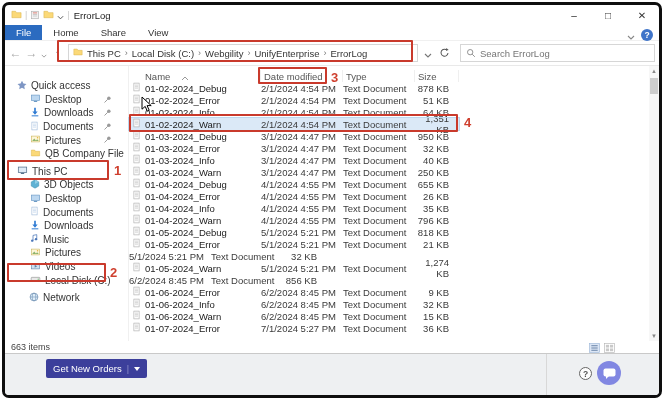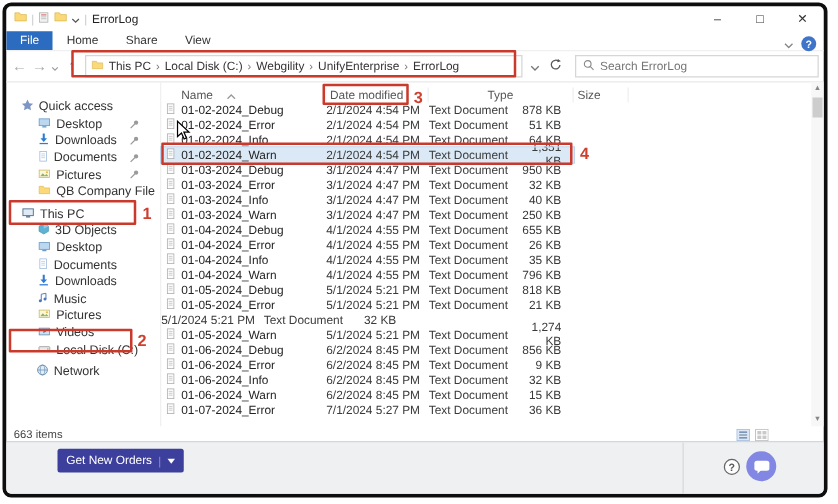--- a/index.html
+++ b/index.html
@@ -46,21 +46,21 @@
                position:relative; white-space:nowrap; }
   .side-item.gap { margin-top:4px; }
   .side-item .pin { position:absolute; right:16px; top:2px; }
   .side-item svg, .side-item .glyph { flex:0 0 auto; }
 
   .filearea { flex:1; position:relative; }
   .fheader { display:flex; height:16px; align-items:flex-end; font-size:9.5px; color:#555; }
   .fh-cell { padding-left:3px; border-right:1px solid #efefef; height:12px; display:flex; align-items:center; }
   .fh-name { width:132px; padding-left:16px; }
   .fh-date { width:82px; }
-  .fh-type { width:72px;margin-left:44px; }
+  .fh-type { width:72px; }
   .fh-size { width:44px; }
   .sortmark { position:absolute; left:52px; top:1px; }
 
   .frow { display:flex; height:12px; align-items:center; font-size:9.5px; color:#222; width:330px; }
   .frow.sel { background:#dbe9f7; outline:1px solid #bdd6ee; }
   .fc-name { width:132px; display:flex; align-items:center; gap:4px; padding-left:3px; overflow:hidden; white-space:nowrap; }
   .fc-date { width:82px; color:#3a3a3a; }
   .fc-type { width:72px; color:#3a3a3a; }
   .fc-size { width:44px; text-align:right; padding-right:10px; color:#3a3a3a; }
 
@@ -547,29 +547,20 @@
                   <line x1="4" y1="5.5" x2="8" y2="5.5" stroke="#c4c4c4" stroke-width="0.9"></line>
                   <line x1="4" y1="7.5" x2="8" y2="7.5" stroke="#c4c4c4" stroke-width="0.9"></line>
                 </svg></span>
               <span>01-05-2024_Warn</span>
             </div>
             <div class="fc-date">5/1/2024 5:21 PM</div>
             <div class="fc-type">Text Document</div>
             <div class="fc-size">1,274 KB</div>
           </div>
           <div class="frow">
-            <div class="fc-name">
-              <span><svg width="9" height="10" viewBox="0 0 12 12">
-                  <rect x="2.5" y="0.8" width="7" height="10.4" fill="#fcfcfc" stroke="#a9a9a9" stroke-width="0.8"></rect>
-                  <line x1="4" y1="3.5" x2="8" y2="3.5" stroke="#c4c4c4" stroke-width="0.9"></line>
-                  <line x1="4" y1="5.5" x2="8" y2="5.5" stroke="#c4c4c4" stroke-width="0.9"></line>
-                  <line x1="4" y1="7.5" x2="8" y2="7.5" stroke="#c4c4c4" stroke-width="0.9"></line>
-                </svg></span>
-              <span>01-06-2024_Debug</span>
-            </div>
             <div class="fc-date">6/2/2024 8:45 PM</div>
             <div class="fc-type">Text Document</div>
             <div class="fc-size">856 KB</div>
           </div>
           <div class="frow">
             <div class="fc-name">
               <span><svg width="9" height="10" viewBox="0 0 12 12">
                   <rect x="2.5" y="0.8" width="7" height="10.4" fill="#fcfcfc" stroke="#a9a9a9" stroke-width="0.8"></rect>
                   <line x1="4" y1="3.5" x2="8" y2="3.5" stroke="#c4c4c4" stroke-width="0.9"></line>
                   <line x1="4" y1="5.5" x2="8" y2="5.5" stroke="#c4c4c4" stroke-width="0.9"></line>

